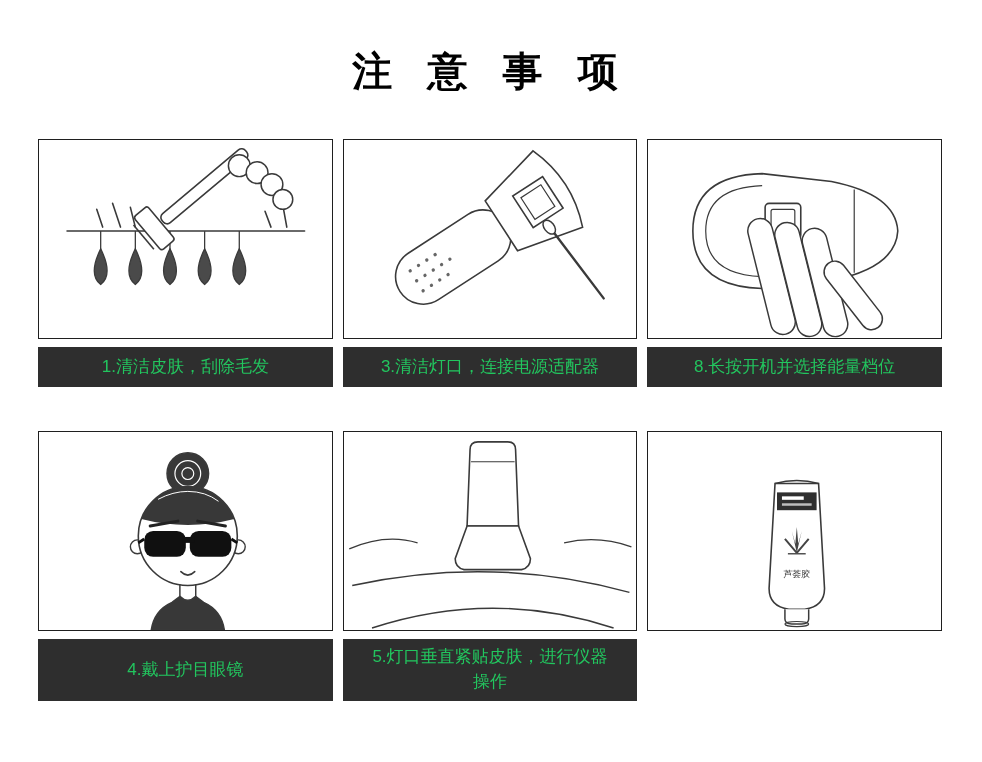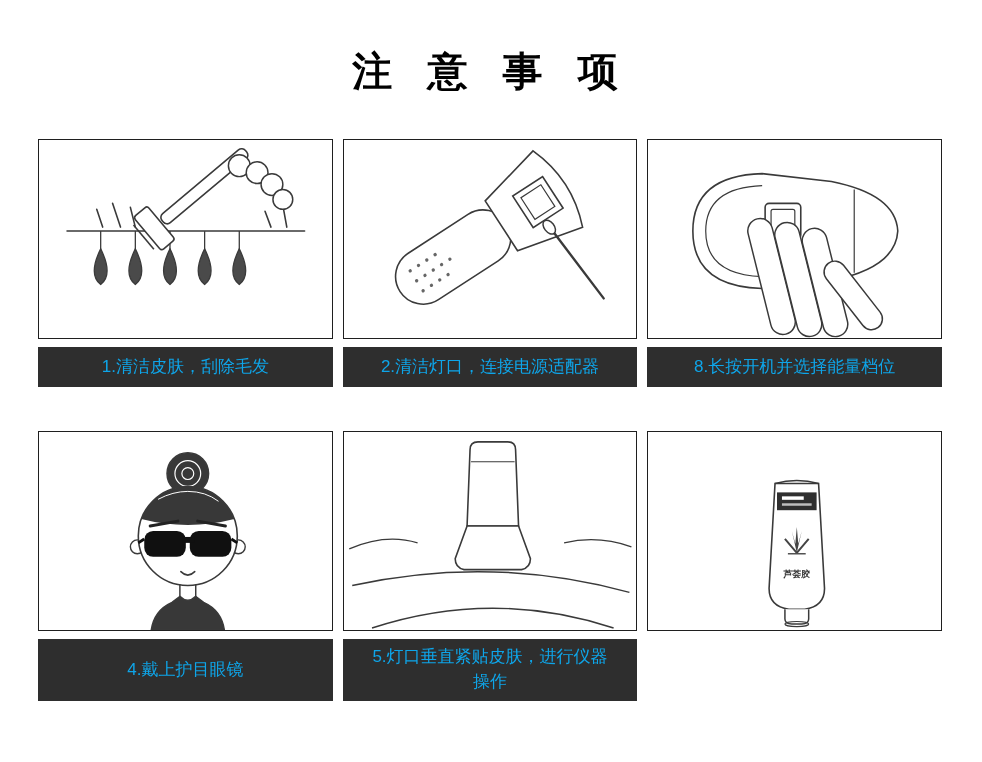--- a/index.html
+++ b/index.html
@@ -28,27 +28,26 @@
     column-gap: 10px;
   }
   .row + .row { margin-top: 44px; }
   .panel { display: flex; flex-direction: column; }
   .figure {
     border: 1px solid #1f1f1f;
     height: 200px;
     box-sizing: border-box;
     background: #fff;
     overflow: hidden;
-    font-weight: bold;
   }
   .figure svg { display: block; width: 100%; height: 100%; }
   .caption {
     margin-top: 8px;
     background: #2e2e2e;
-    color: #0ea5e9;
+    color: #22c55e;
     font-size: 17px;
     line-height: 1.45;
     display: flex;
     align-items: center;
     justify-content: center;
     text-align: center;
     padding: 7px 12px;
     box-sizing: border-box;
     min-height: 40px;
   }
@@ -126,21 +125,21 @@
                   <circle cx="48" cy="12" r="1.7"></circle>
               </g>
               <path d="M120 -30 L188 -46 Q206 0 188 46 L120 30 Z" fill="#fff" stroke="#3a3a3a" stroke-width="1.6"></path>
               <rect x="146" y="-19" width="36" height="38" fill="#fff" stroke="#3a3a3a" stroke-width="1.6"></rect>
               <rect x="152" y="-13" width="24" height="26" fill="none" stroke="#3a3a3a" stroke-width="1.2"></rect>
             </g>
             <line x1="262" y1="160" x2="212" y2="94" stroke="#3a3a3a" stroke-width="2.4" stroke-linecap="round"></line>
             <ellipse cx="207" cy="88" rx="8" ry="5" transform="rotate(52 207 88)" fill="#fff" stroke="#3a3a3a" stroke-width="1.5"></ellipse>
           </svg>
         </div>
-        <div class="caption">2.清洁灯口，连接电源适配器</div>
+        <div class="caption">3.清洁灯口，连接电源适配器</div>
       </div>
 
       <div class="panel">
         <div class="figure">
           <svg viewBox="0 0 295 200">
             <path d="M45 92 Q45 36 115 34 L185 42 Q250 55 252 92 Q250 129 185 142 L115 150 Q45 148 45 92 Z" fill="#fff" stroke="#3a3a3a" stroke-width="1.6"></path>
             <path d="M58 92 Q58 48 115 46" fill="none" stroke="#3a3a3a" stroke-width="1.2"></path>
             <path d="M58 92 Q58 136 115 138" fill="none" stroke="#3a3a3a" stroke-width="1.2"></path>
             <line x1="208" y1="50" x2="208" y2="134" stroke="#3a3a3a" stroke-width="1.2"></line>
             <rect x="118" y="64" width="36" height="36" rx="4" fill="#fff" stroke="#3a3a3a" stroke-width="1.6"></rect>

